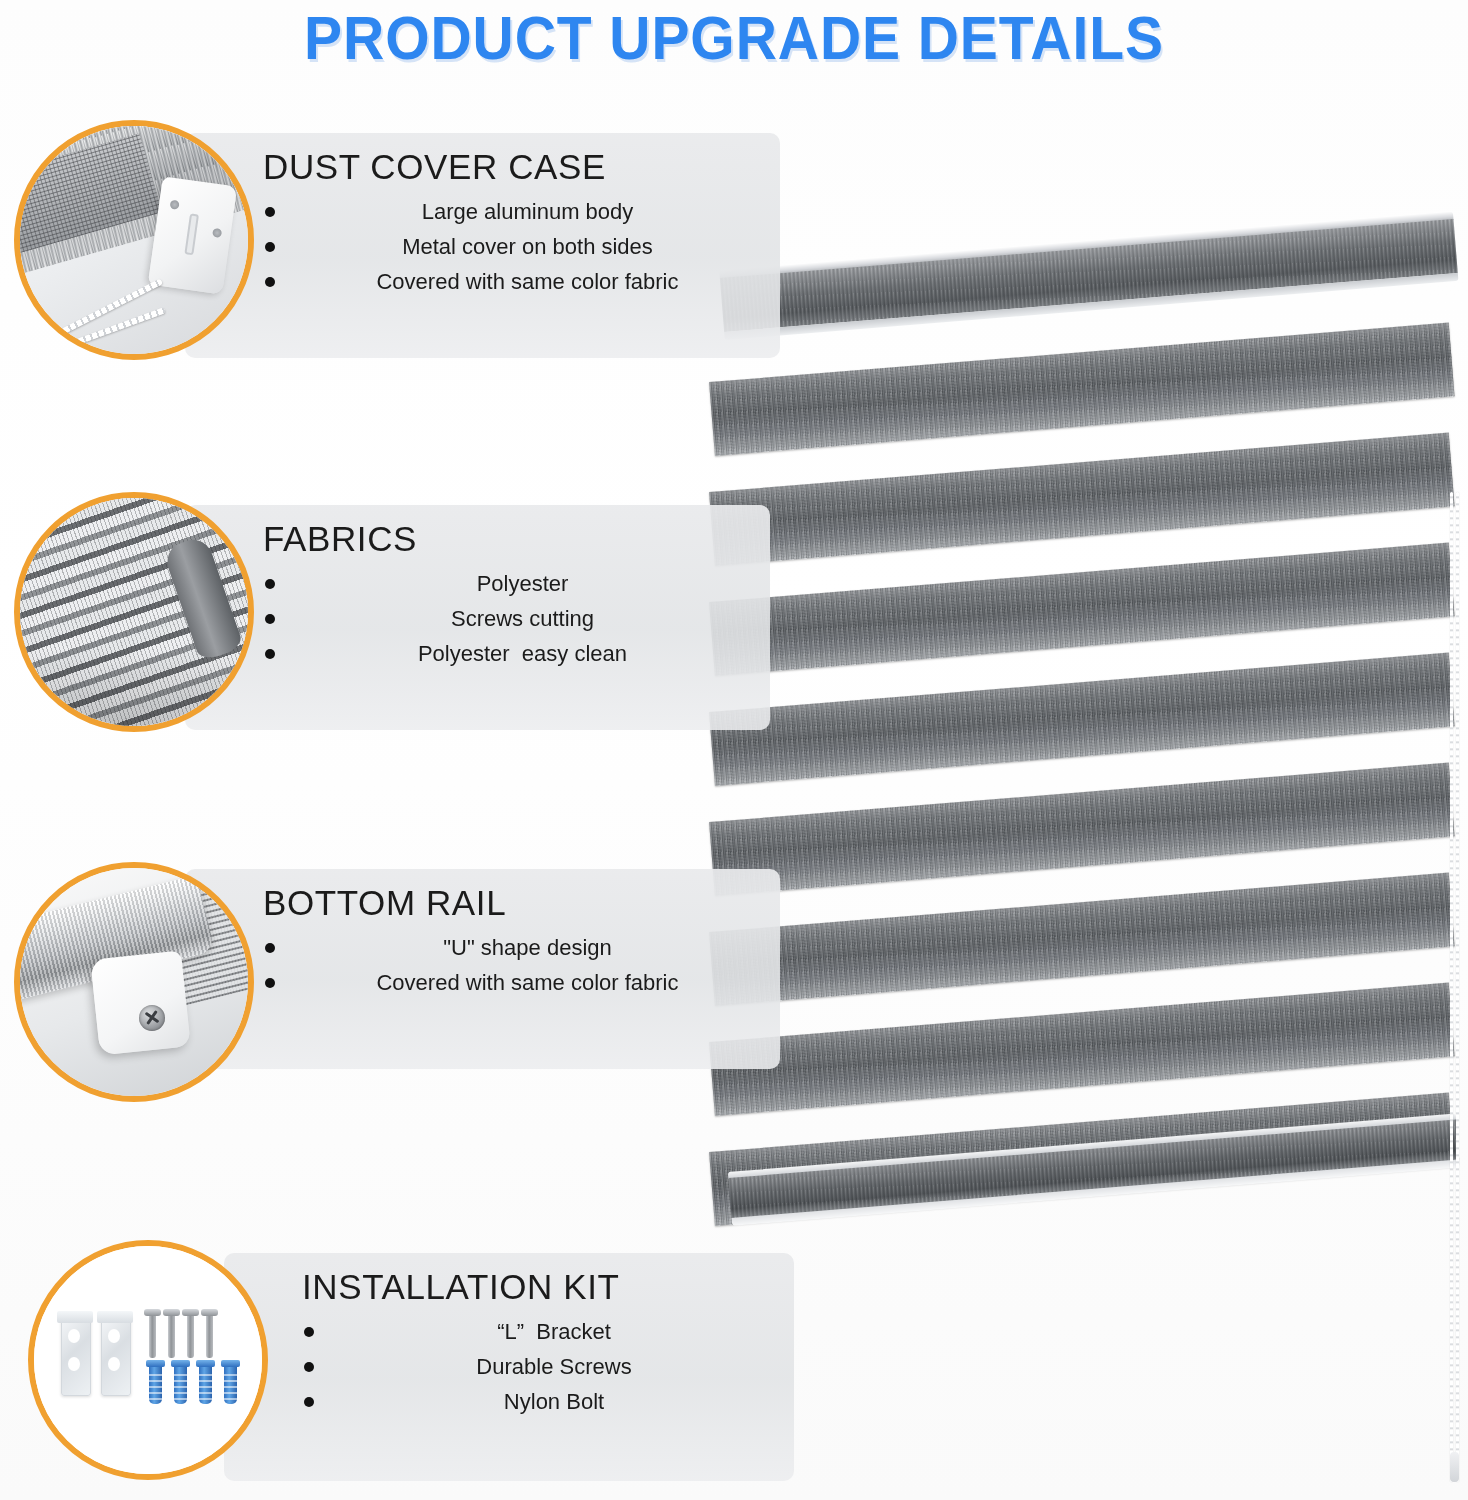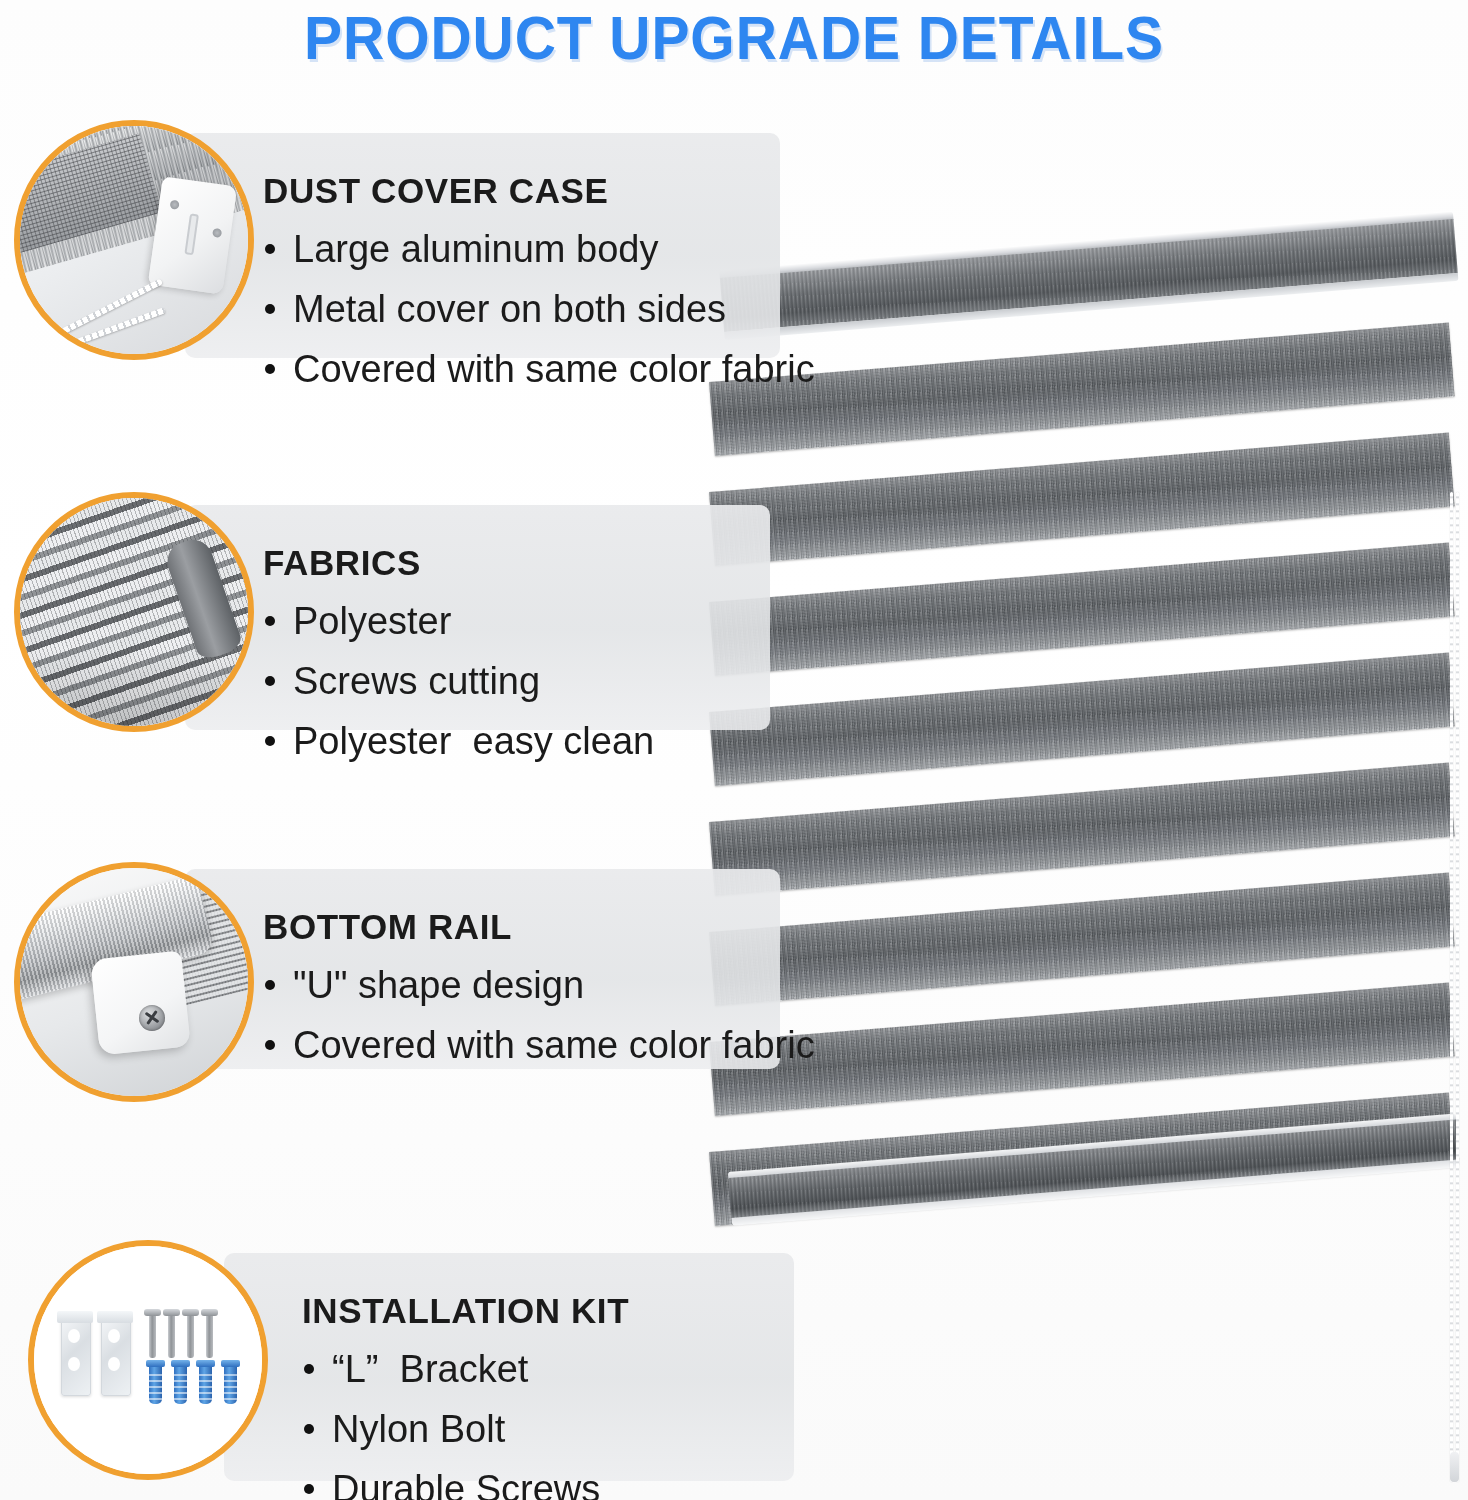--- a/index.html
+++ b/index.html
@@ -142,35 +142,35 @@
     position: absolute;
     background: linear-gradient(180deg,
       rgba(233,234,236,.93) 0%,
       rgba(226,228,230,.90) 55%,
       rgba(236,237,239,.88) 100%);
     border-radius: 10px;
     padding: 14px 18px 10px 78px;
   }
   .panel h2 {
     font-size: 35px;
-    font-weight: 700;
+    font-weight: 400;
     letter-spacing: .6px;
     color: #1b1b1b;
     margin-bottom: 8px;
     white-space: nowrap;
-    margin-top: 24px;
   }
   .panel ul { list-style: none; }
   .panel li {
     position: relative;
-    font-size: 38px;
+    font-size: 22px;
     color: #1b1b1b;
     line-height: 1.58;
     white-space: pre;
     padding-left: 30px;
+    text-align: center;
   }
   .panel li::before {
     content: "";
     position: absolute;
     left: 2px; top: 50%;
     width: 10px; height: 10px;
     margin-top: -5px;
     border-radius: 50%;
     background: #111;
   }
@@ -406,22 +406,22 @@
         <div class="c3-screw"></div>
       </div>
     </div>
   </div>
 
   <div class="feature" style="left:0px; top:1240px; width:820px; height:250px;">
     <div class="panel" style="left:224px; top:13px; width:570px; height:228px;">
       <h2>INSTALLATION KIT</h2>
       <ul>
         <li>“L”  Bracket</li>
+        <li>Durable Screws</li>
         <li>Nylon Bolt</li>
-        <li>Durable Screws</li>
       </ul>
     </div>
     <div class="circle" style="left:28px; top:0px; width:240px; height:240px; background:#fff;">
       <div class="photo c4">
         <div class="c4-bg"></div>
         <div class="kit">
           <div class="bracket"></div>
           <div class="bracket"></div>
           <div class="fixings">
             <div class="row">

